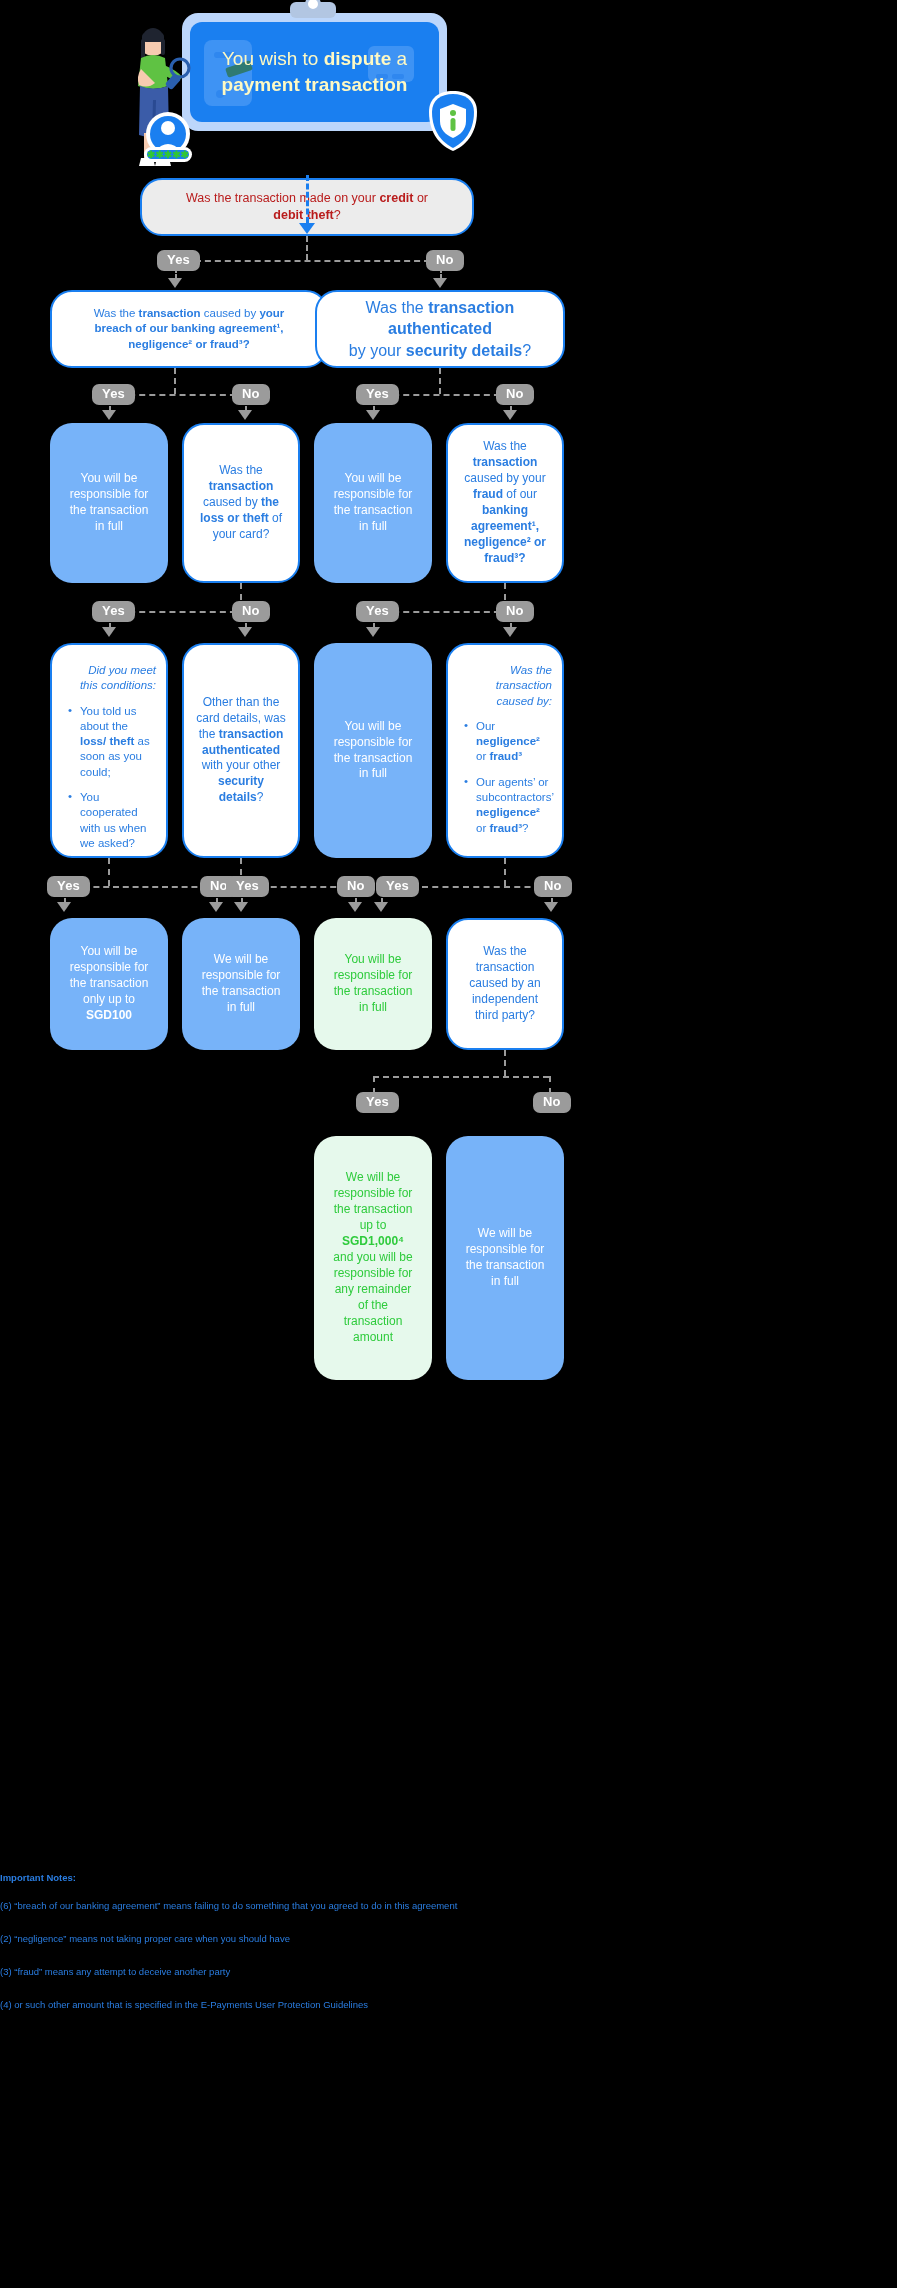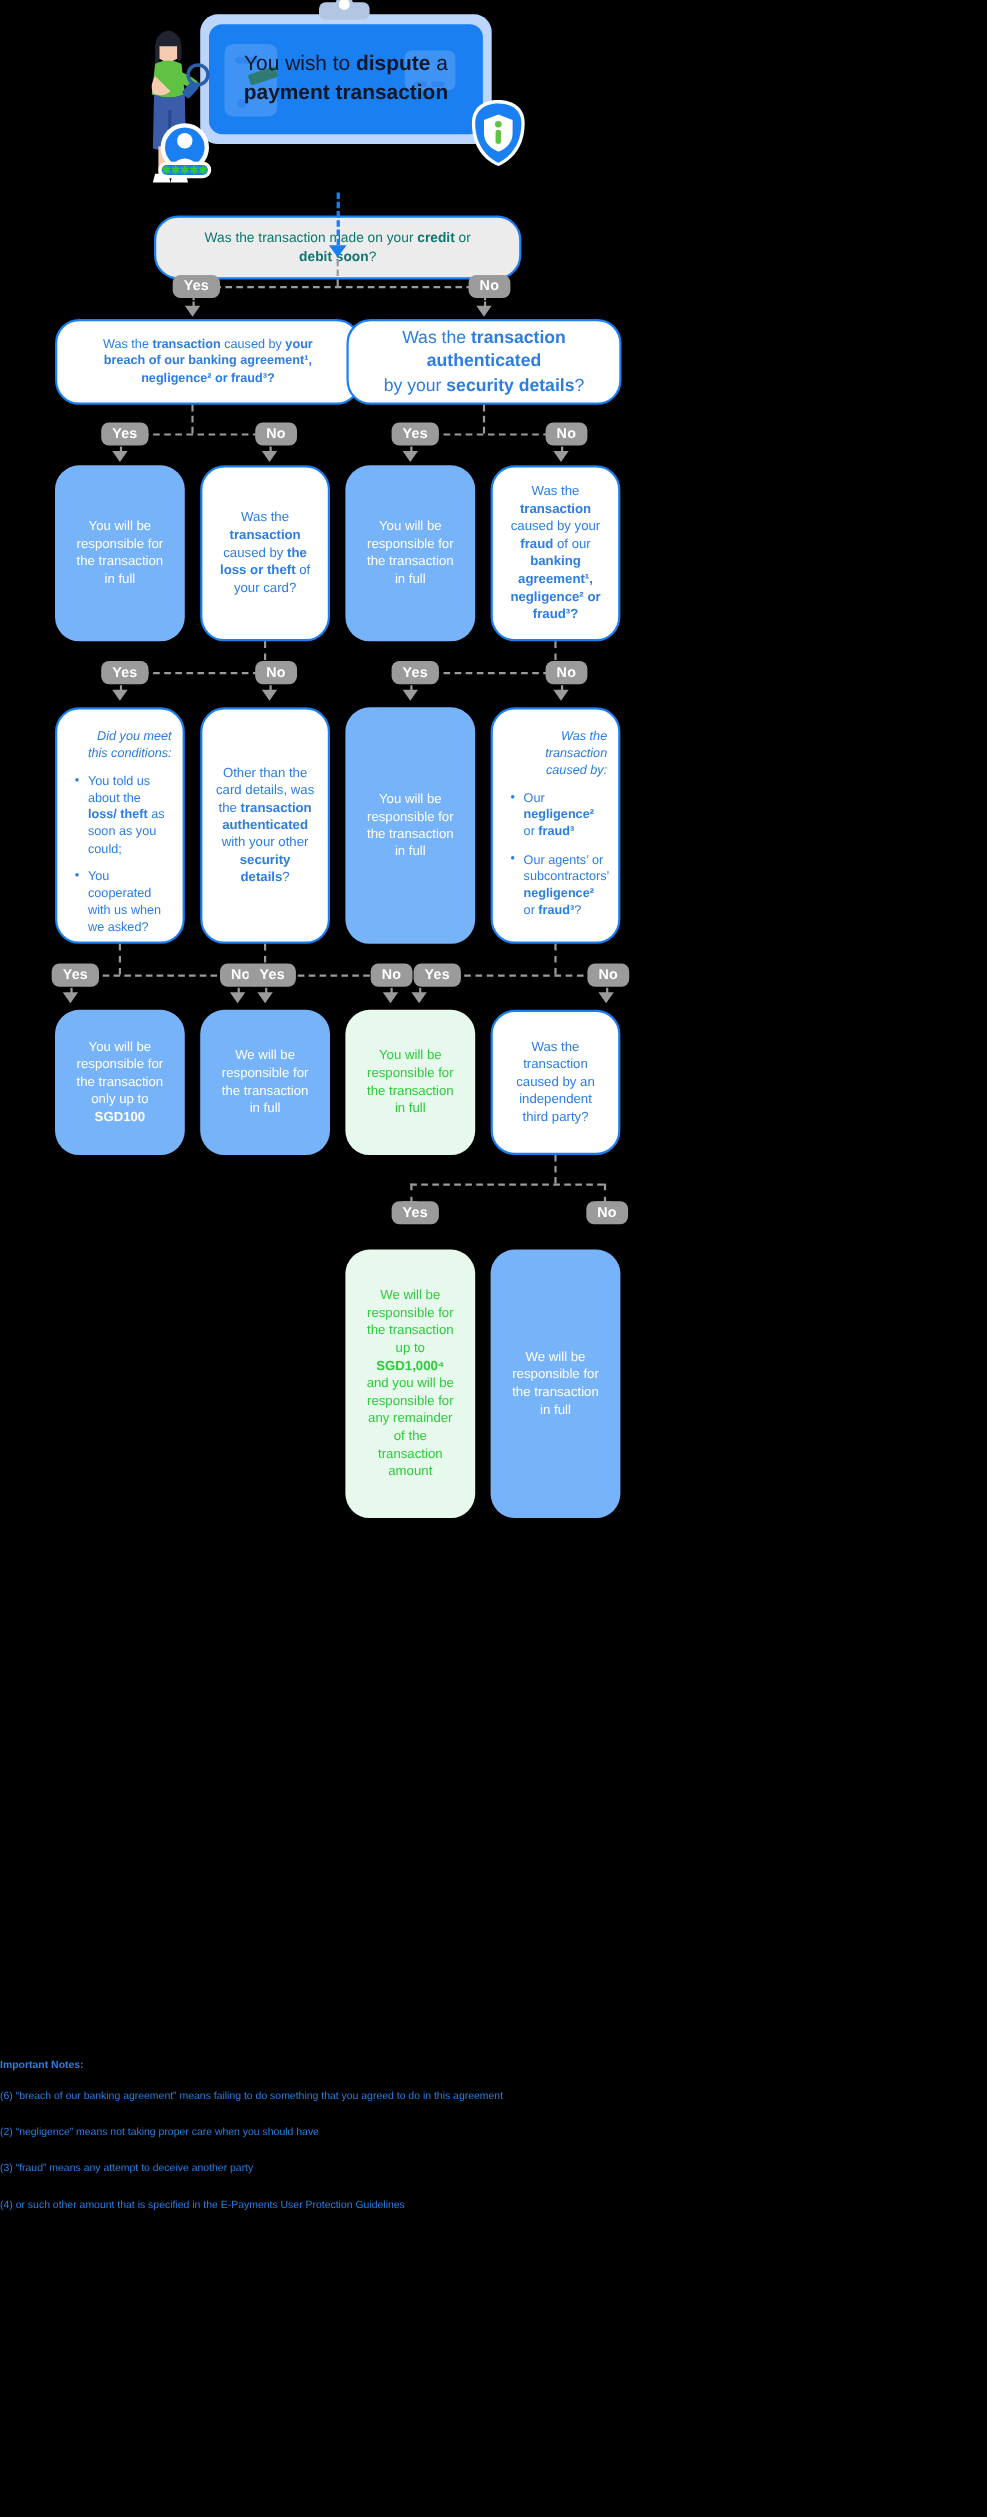--- a/index.html
+++ b/index.html
@@ -27,22 +27,21 @@
     justify-content: center;
     text-align: center;
     line-height: 1.33;
     padding: 10px 12px;
   }
   .node .inner { width: 100%; }
 
   .q-grey {
     background: #ececec;
     border: 2.5px solid #1a7ff0;
-    color: #0f766e;
-    margin-top: 18px;
+    color: #b91c1c;
   }
   .q-white {
     background: #ffffff;
     border: 2.5px solid #1a7ff0;
     color: #2a7de1;
   }
   .a-blue {
     background: #77b3f9;
     border: none;
     color: #ffffff;
@@ -125,21 +124,21 @@
     position: absolute;
     left: 305px; top: -4px;
     width: 16px; height: 16px;
     border-radius: 50%;
     background: #ffffff;
     border: 3px solid #b2c6e2;
   }
   #clip-title {
     position: relative;
     z-index: 3;
-    color: #0f172a;
+    color: #fef9c3;
     font-size: 19px;
     line-height: 1.35;
     text-align: center;
     padding: 0 8px;
   }
   #clip-title b { font-weight: bold; }
   .clip-deco {
     position: absolute;
     background: #3e93f4;
     border-radius: 8px;
@@ -258,21 +257,21 @@
       <rect x="7" y="42" width="42" height="9" rx="4.5" fill="#1a7ff0"></rect>
       <text x="28" y="50" font-family="'Liberation Sans',sans-serif" font-size="10" font-weight="bold" fill="#32c832" text-anchor="middle">✱✱✱✱✱</text>
     </svg>
   </div>
 
   <div class="v-line blue" style="left:306px; top:175px; height:48px;"></div>
   <div class="arrow-down blue" style="left:299px; top:223px;"></div>
 
   <div class="node q-grey" id="n-root" style="left:140px; top:178px; width:334px; height:58px; font-size:12.5px;">
     <div class="inner">
-      Was the transaction made on your <b>credit</b> or<br><b>debit soon</b>?
+      Was the transaction made on your <b>credit</b> or<br><b>debit theft</b>?
     </div>
   </div>
 
   <div class="v-line" style="left:306px; top:236px; height:24px;"></div>
   <div class="h-line" style="left:175px; top:260px; width:265px;"></div>
   <div class="v-line" style="left:175px; top:260px; height:20px;"></div>
   <div class="arrow-down" style="left:168px; top:278px;"></div>
   <div class="v-line" style="left:440px; top:260px; height:20px;"></div>
   <div class="arrow-down" style="left:433px; top:278px;"></div>
 

